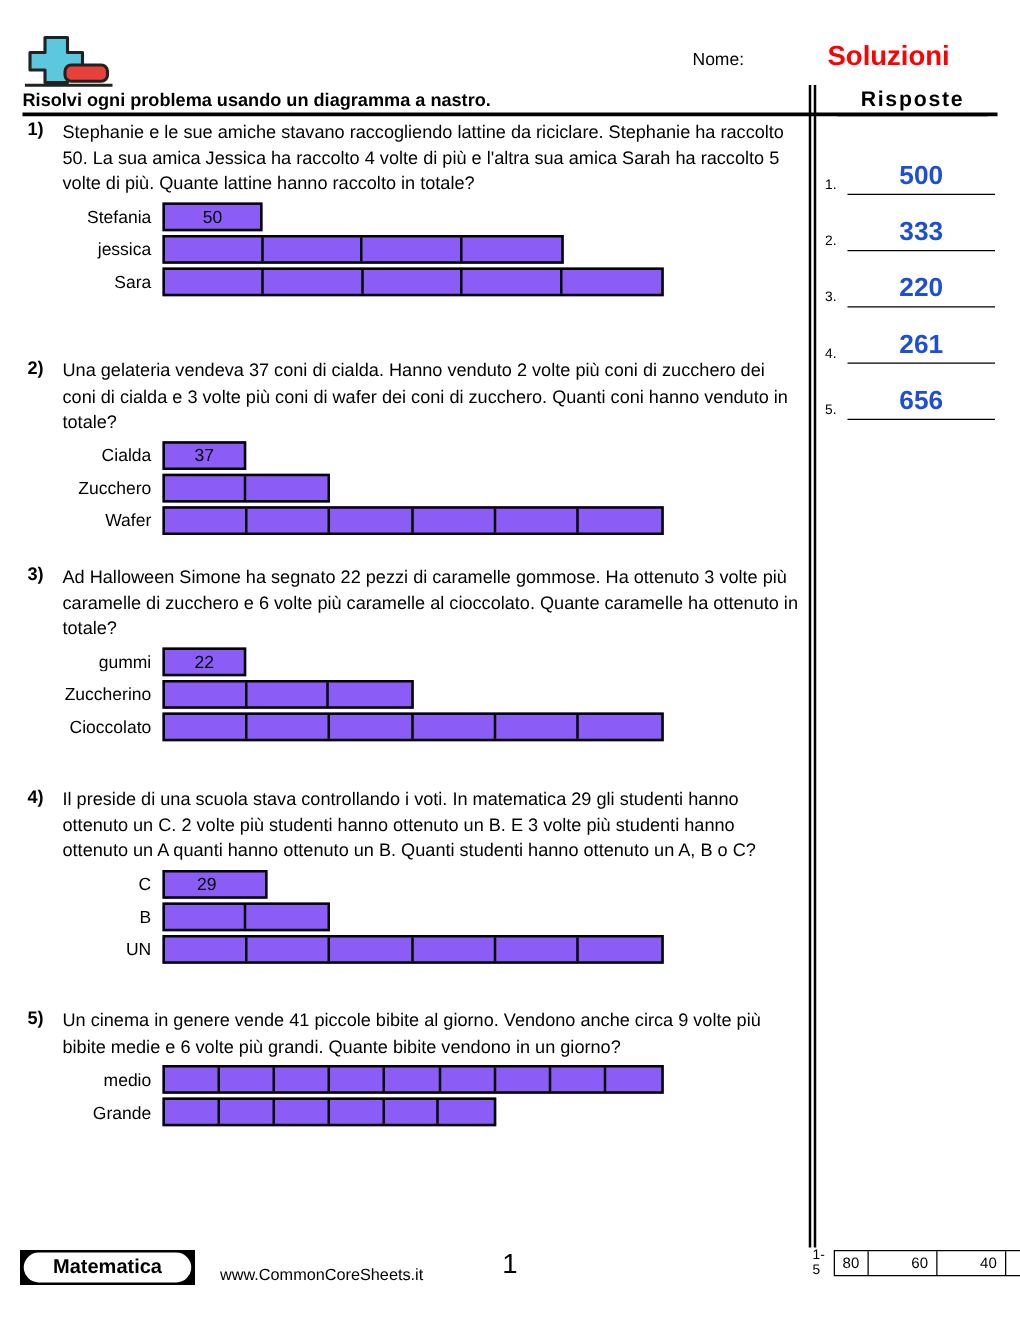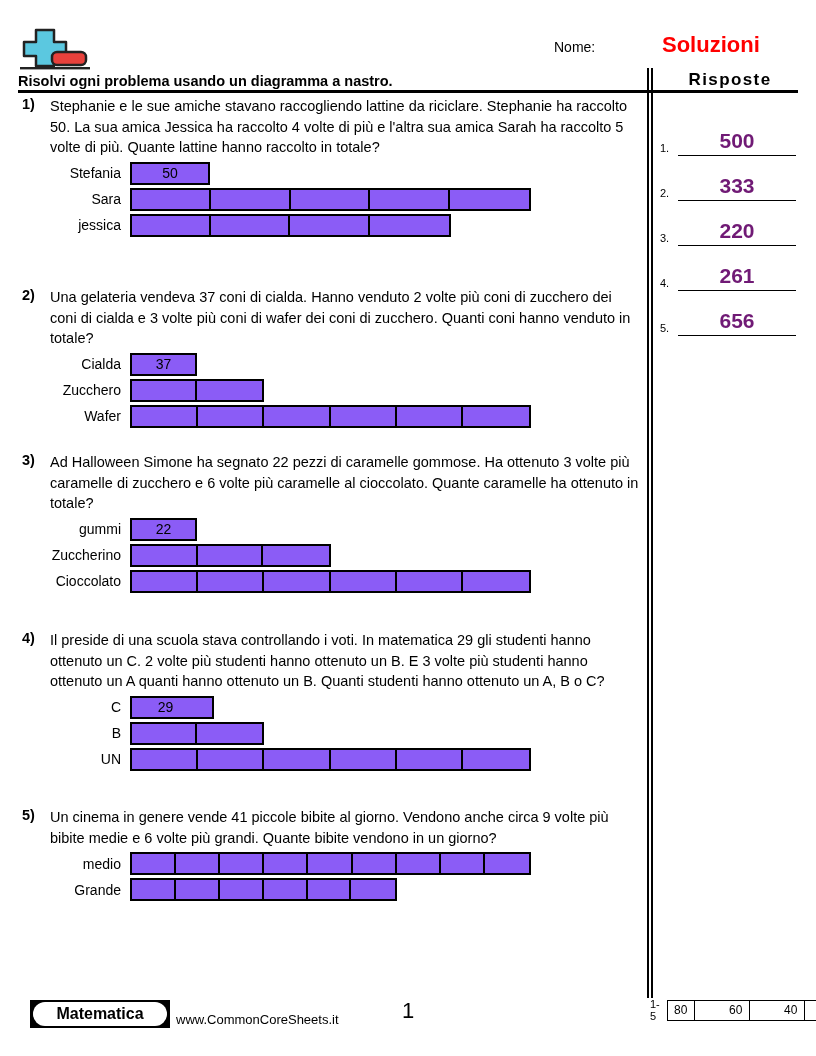--- a/index.html
+++ b/index.html
@@ -108,21 +108,21 @@
     border-bottom: 1px solid #000;
     height: 1px;
   }
   .answer-val {
     position: absolute;
     left: 18px; bottom: 3px;
     width: 118px;
     text-align: center;
     font-size: 21px;
     font-weight: bold;
-    color: #701a75;
+    color: #1d4ed8;
   }
 
   
   .problem { position: absolute; left: 18px; width: 624px; }
   .q-num {
     position: absolute;
     left: 4px; top: 0;
     font-size: 14.5px;
     font-weight: bold;
   }
@@ -161,21 +161,21 @@
     align-items: center;
     justify-content: center;
     font-size: 14px;
   }
   .cell:last-child { border-right: none; }
 
   
   #footer { position: absolute; left: 0; top: 998px; width: 816px; height: 58px; }
   #foot-badge {
     position: absolute;
-    left: 30px; top: 2px;
+    left: 16px; top: 2px;
     width: 140px; height: 28px;
     background: #000;
     display: flex;
     align-items: center;
     justify-content: center;
   }
   #foot-badge .oval {
     width: 134px; height: 24px;
     background: #fff;
     border-radius: 12px;
@@ -275,32 +275,32 @@
         <div class="q-num">1)</div>
         <div class="q-text">Stephanie e le sue amiche stavano raccogliendo lattine da riciclare. Stephanie ha raccolto 50. La sua amica Jessica ha raccolto 4 volte di più e l'altra sua amica Sarah ha raccolto 5 volte di più. Quante lattine hanno raccolto in totale?</div>
         <div class="bars">
           <div class="bar-row">
             <div class="bar-label"><span>Stefania</span></div>
             <div class="tape" style="width: 80.2px;">
               <div class="cell" style="width: 80.2px;">50</div>
             </div>
           </div>
           <div class="bar-row">
+            <div class="bar-label"><span>jessica</span></div>
+            <div class="tape" style="width: 320.8px;">
+              <div class="cell" style="width: 80.2px;"></div>
+              <div class="cell" style="width: 80.2px;"></div>
+              <div class="cell" style="width: 80.2px;"></div>
+              <div class="cell" style="width: 80.2px;"></div>
+            </div>
+          </div>
+          <div class="bar-row">
             <div class="bar-label"><span>Sara</span></div>
             <div class="tape" style="width: 401px;">
               <div class="cell" style="width: 80.2px;"></div>
-              <div class="cell" style="width: 80.2px;"></div>
-              <div class="cell" style="width: 80.2px;"></div>
-              <div class="cell" style="width: 80.2px;"></div>
-              <div class="cell" style="width: 80.2px;"></div>
-            </div>
-          </div>
-          <div class="bar-row">
-            <div class="bar-label"><span>jessica</span></div>
-            <div class="tape" style="width: 320.8px;">
               <div class="cell" style="width: 80.2px;"></div>
               <div class="cell" style="width: 80.2px;"></div>
               <div class="cell" style="width: 80.2px;"></div>
               <div class="cell" style="width: 80.2px;"></div>
             </div>
           </div>
         </div>
       </div>
       <div class="problem" style="top: 287px;">
         <div class="q-num">2)</div>

